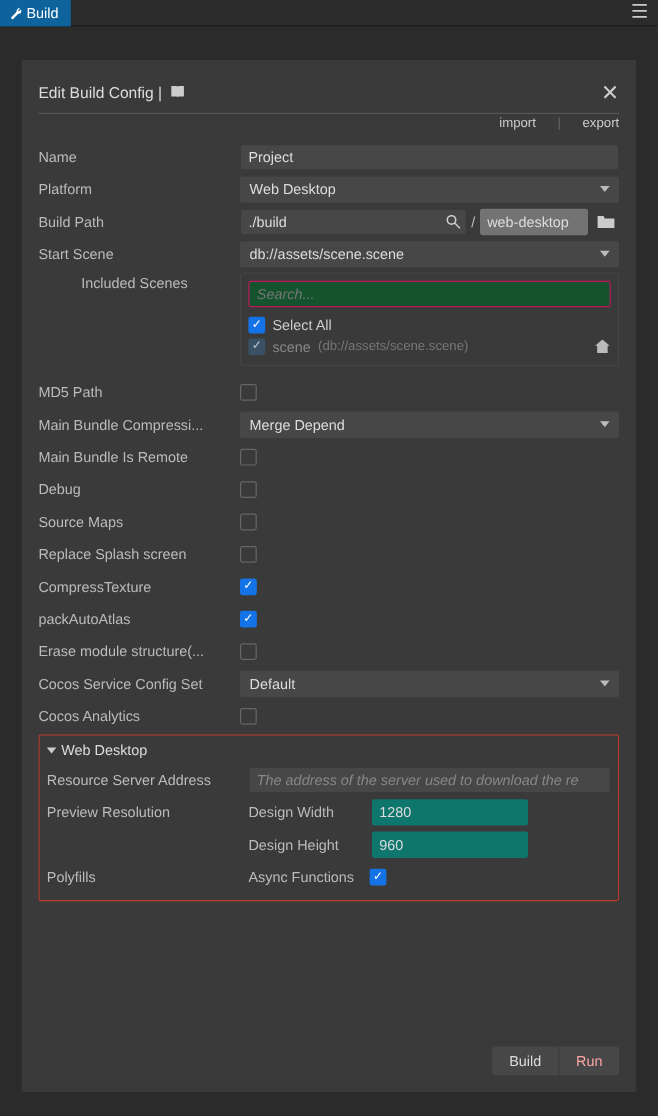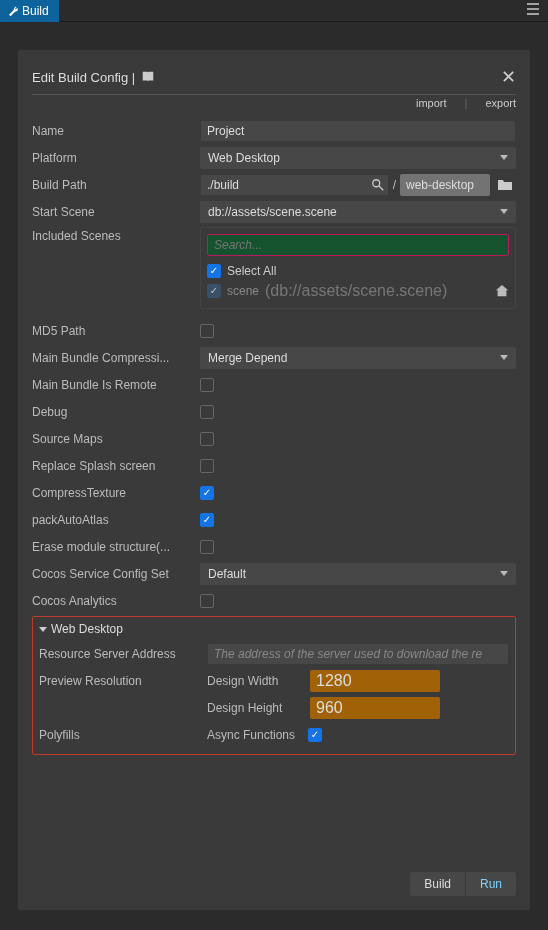--- a/index.html
+++ b/index.html
@@ -161,21 +161,21 @@
   margin-bottom: 6px;
   font-style: italic;
   font-size: 12px;
 }
 .scene-line {
   display: flex; align-items: center; gap: 6px;
   padding: 2px 0;
   font-size: 12px;
 }
 .scene-line.dim { color: #888; }
-.scene-path { color: #777; font-size: 16px; }
+.scene-path { color: #777; font-size: 11px; }
 .home-icon { margin-left: auto; width: 14px; height: 14px; }
 .svc-msg {
   color: #e28c1b;
   font-size: 12px;
   margin: 6px 0 2px 170px;
   line-height: 1.6;
 }
 .svc-msg .link { text-decoration: underline; cursor: pointer; }
 .highlight-box {
   border: 1px solid #c0392b;
@@ -190,51 +190,51 @@
   cursor: pointer;
 }
 .section-caret {
   width: 0; height: 0;
   border-left: 4px solid transparent;
   border-right: 4px solid transparent;
   border-top: 5px solid #ccc;
 }
 .sub-label { width: 95px; color: #bbb; font-size: 12px; }
 .num-input {
-  background: #a16207;
+  background: #0f766e;
   border: none;
   color: #ddd;
   height: 22px;
   padding: 0 6px;
   width: 130px;
-  font-size: 16px;
+  font-size: 12px;
   border-radius: 2px;
 }
 .bottom-bar {
   position: absolute;
   bottom: 14px;
   right: 14px;
   display: flex;
   gap: 1px;
 }
 .btn {
   background: #474747;
   color: #ddd;
   height: 24px;
   padding: 0 14px;
   display: flex;
   align-items: center;
   font-size: 12px;
   cursor: pointer;
 }
-.btn.disabled { color: #7dd3fc; cursor: default; }
+.btn.disabled { color: #fca5a5; cursor: default; }
 .btn:first-child { border-radius: 3px 0 0 3px; }
 .btn:last-child { border-radius: 0 3px 3px 0; }
 .row.tall { align-items: flex-start; padding-top: 2px; }
-.row.tall .label { padding-top: 2px; }
+.row.tall .label { padding-top: 2px; text-align: center; }
 .res-row .control { display: flex; gap: 8px; align-items: center; }
 </style>
 </head>
 <body>
 
 <div class="titlebar">
   <div class="tab">
     <svg class="tab-icon" viewBox="0 0 16 16">
         <path fill="#fff" d="M13 2l1 1-2 2 1 1 2-2 1 1-1 3-3 1-6 6-2-2 6-6 1-3z"></path>
       </svg>

